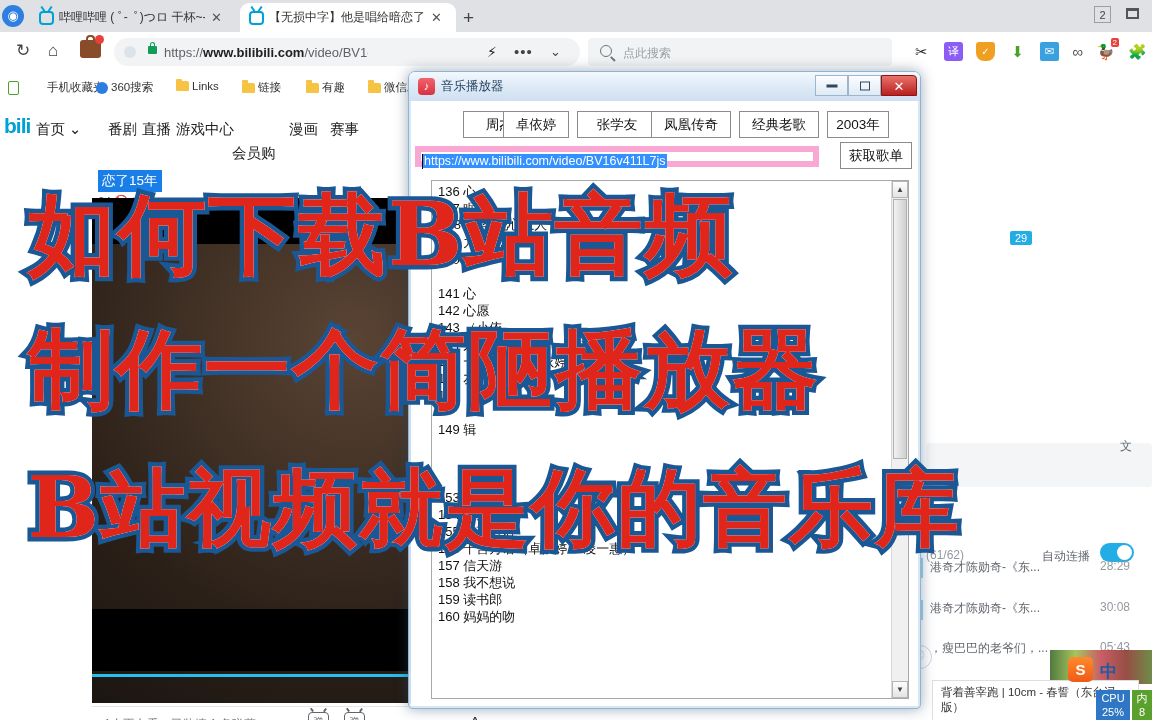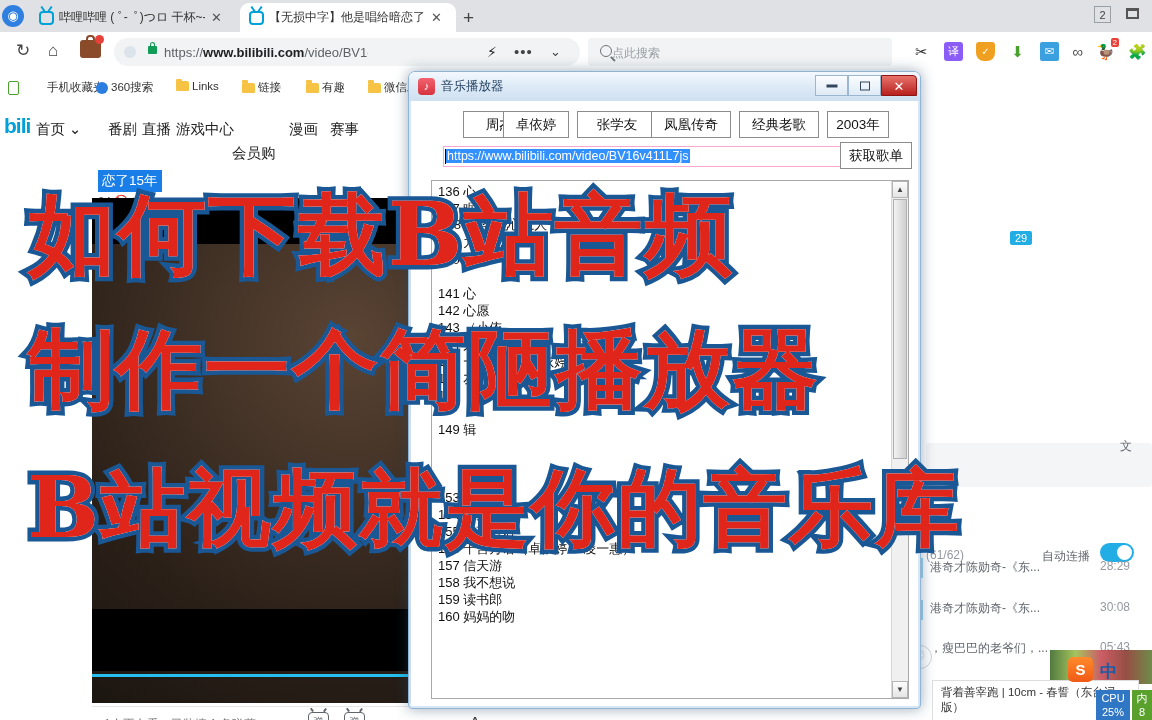--- a/index.html
+++ b/index.html
@@ -50,21 +50,21 @@
   .omni-url{position:absolute;left:50px;top:7px;font-size:13px;color:#9aa0a6;white-space:nowrap;overflow:hidden;width:204px;}
   .omni-url b{color:#202124;font-weight:700;}
   .omni-url i{font-style:normal;color:#5f6368;}
   .omni-bolt{position:absolute;left:373px;top:6px;font-size:14px;color:#222;}
   .omni-dots{position:absolute;left:400px;top:5px;font-size:15px;color:#444;letter-spacing:1px;}
   .omni-chev{position:absolute;left:436px;top:6px;font-size:13px;color:#444;}
 
   .searchbox{position:absolute;left:588px;top:38px;width:304px;height:28px;background:#f1f3f4;border-radius:4px;}
   .sb-mag{position:absolute;left:12px;top:7px;width:10px;height:10px;border:1.7px solid #70757a;border-radius:50%;}
   .sb-mag:after{content:"";position:absolute;right:-5px;bottom:-4px;width:6px;height:1.7px;background:#70757a;transform:rotate(45deg);}
-  .sb-ph{position:absolute;left:24px;top:7px;font-size:12px;color:#9aa0a6;}
+  .sb-ph{position:absolute;left:35px;top:7px;font-size:12px;color:#9aa0a6;}
 
   .ext{position:absolute;top:42px;width:19px;height:19px;}
   .ext-label{font-size:11px;color:#fff;text-align:center;line-height:19px;}
 
   .bookmarks{position:absolute;left:0;top:75px;width:1152px;height:28px;background:#fff;}
   .bm{position:absolute;top:80px;font-size:11.5px;color:#333;white-space:nowrap;display:flex;align-items:center;gap:3px;}
   .folder{width:13px;height:10px;background:#f6c344;border-radius:1px 2px 1px 1px;position:relative;display:inline-block;}
   .folder:before{content:"";position:absolute;left:0;top:-2.5px;width:6px;height:3px;background:#f6c344;border-radius:1px 1px 0 0;}
 
   
@@ -137,21 +137,21 @@
   .wbtn.cls{left:472px;width:36px;background:linear-gradient(180deg,#e8736b,#b8201e);border-color:#8e1513;
     border-radius:0 4px 0 0;}
   .wbtn .g{position:absolute;left:50%;top:50%;transform:translate(-50%,-50%);font-size:12px;color:#33475c;}
   .wbtn.cls .g{color:#fff;font-size:13px;font-weight:700;}
   .wbtn.min .g{width:11px;height:3px;background:#33475c;}
   .wbtn.max .g{width:10px;height:9px;border:1.5px solid #33475c;box-sizing:border-box;}
 
   .dlg-body{position:absolute;left:2px;top:29px;width:507px;height:605px;background:#fff;}
   .tabbtn{position:absolute;top:10px;height:27px;background:#fff;border:1px solid #8c8c8c;
     font-size:13.5px;color:#111;display:flex;align-items:center;justify-content:center;box-sizing:border-box;white-space:nowrap;}
-  .urlin{position:absolute;left:32px;top:45px;width:404px;height:21px;border:1px solid #f9a8d4;background:#fff;box-sizing:border-box;}
+  .urlin{position:absolute;left:4px;top:45px;width:404px;height:21px;border:6px solid #f9a8d4;background:#fff;box-sizing:border-box;}
   .urlin-txt{position:absolute;left:2px;top:2px;font-size:12.5px;color:#fff;background:#3390ff;white-space:nowrap;padding:0 1px;}
   .caret{position:absolute;left:1px;top:2px;width:1px;height:15px;background:#000;}
   .getbtn{position:absolute;left:429px;top:41px;width:72px;height:27px;background:#fff;border:1px solid #8c8c8c;
     font-size:13.5px;color:#111;display:flex;align-items:center;justify-content:center;box-sizing:border-box;}
   .listbox{position:absolute;left:20px;top:79px;width:478px;height:519px;background:#fff;border:1px solid #a8a8a8;box-sizing:border-box;}
   .lb-inner{position:absolute;left:0;top:0;right:17px;top:0;bottom:0;overflow:hidden;}
   .lrow{position:absolute;left:6px;font-size:13px;color:#111;white-space:nowrap;line-height:17px;}
   .lb-sbar{position:absolute;right:0;top:0;width:17px;height:100%;background:#f0f0f0;border-left:1px solid #d8d8d8;box-sizing:border-box;}
   .sb-arrow{position:absolute;left:0;width:16px;height:17px;background:linear-gradient(180deg,#fdfdfd,#e4e4e4);
     border:1px solid #b5b5b5;box-sizing:border-box;font-size:8px;color:#444;text-align:center;line-height:15px;}

